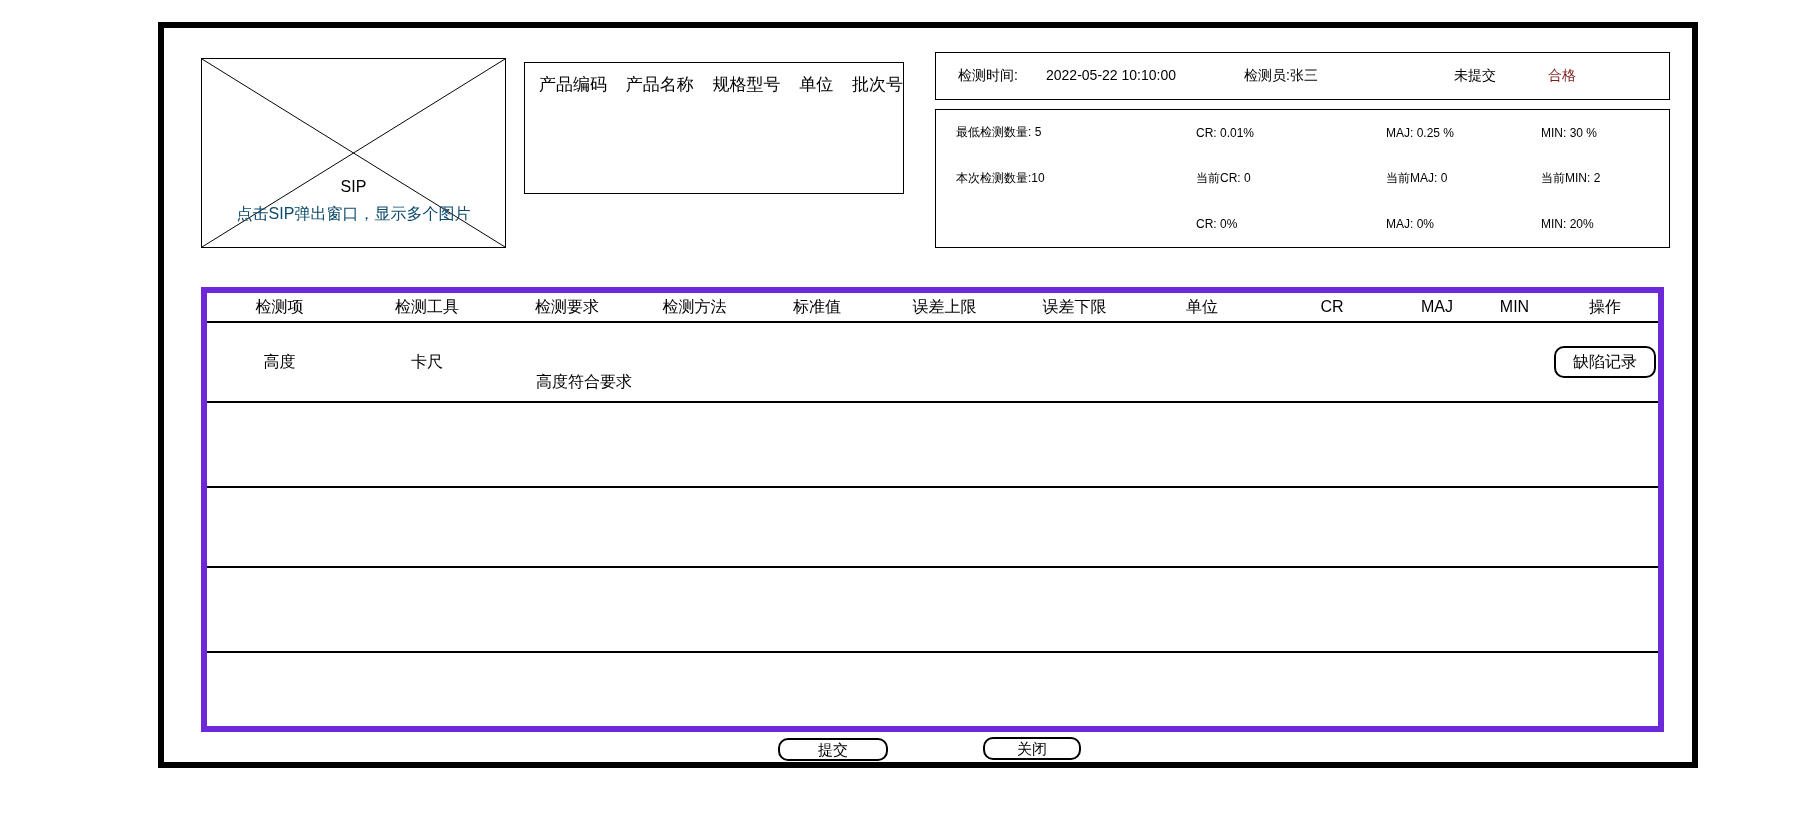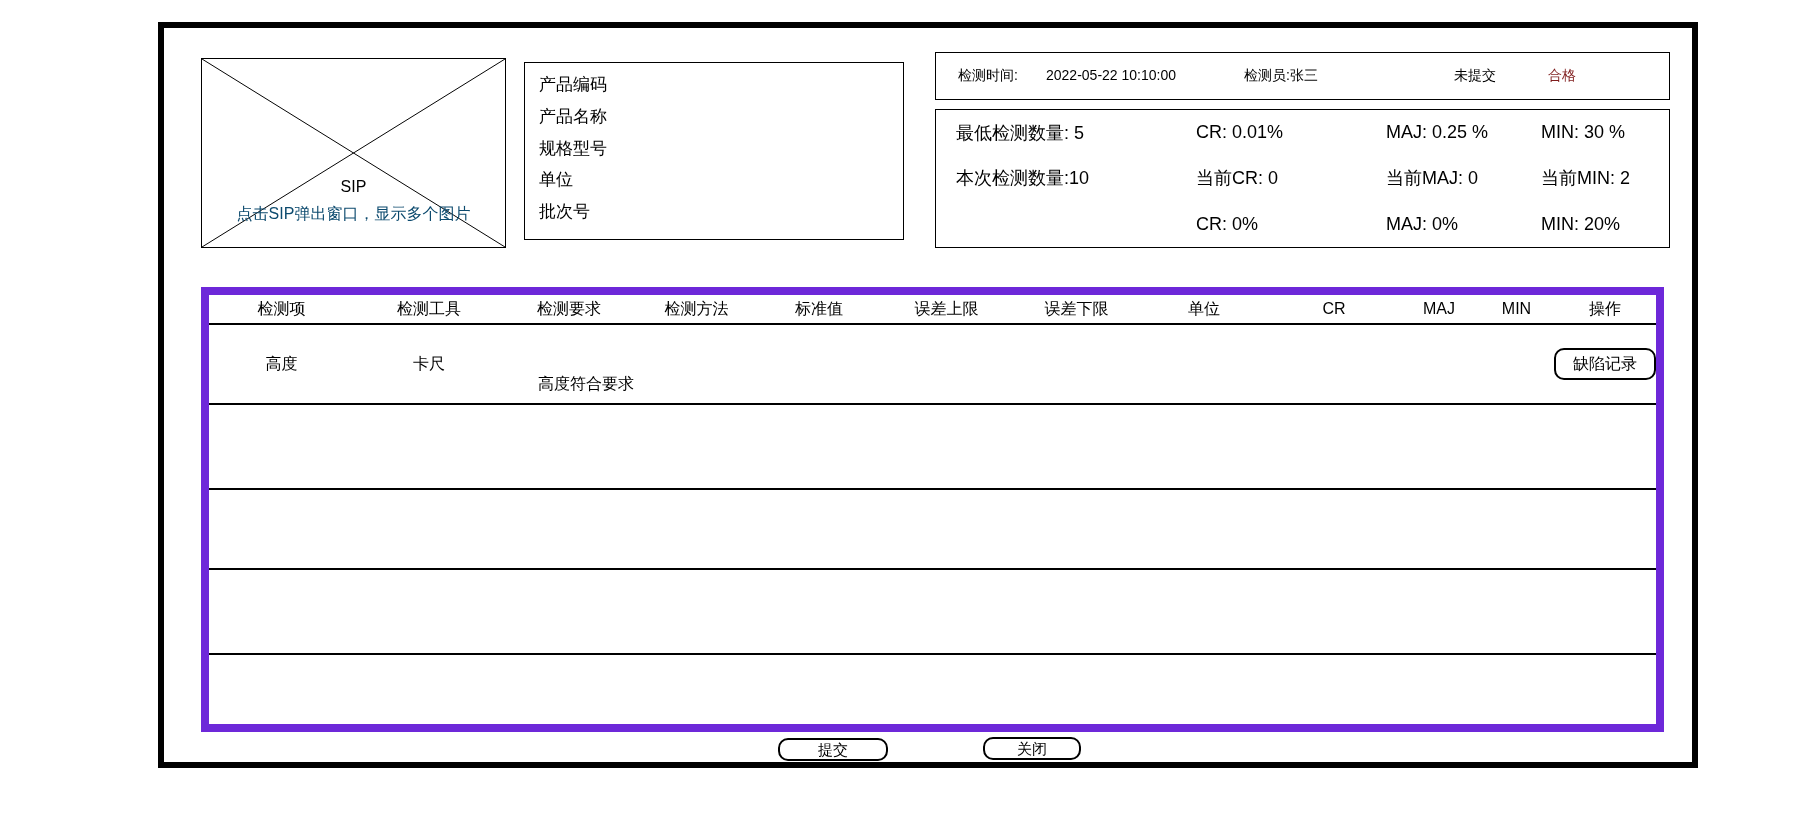--- a/index.html
+++ b/index.html
@@ -13,45 +13,45 @@
   .image-box { position:absolute; left:37px; top:30px; width:305px; height:190px;
                border:1px solid #000; }
   .image-box svg { position:absolute; left:0; top:0; width:100%; height:100%; }
   .img-title { position:absolute; left:0; right:0; top:60px; text-align:center;
                font-size:17px; background:transparent; }
   .sip { position:absolute; left:0; right:0; top:119px; text-align:center; font-size:16px; }
   .sip-note { position:absolute; left:0; right:0; top:145px; text-align:center;
               font-size:16px; color:#0c4a6e; white-space:nowrap; }
 
   
-  .info-box { position:absolute; left:360px; top:34px; width:380px; height:178px;
-              border:1px solid #000; display:flex; flex-direction:column;
+  .info-box { position:absolute; left:360px; top:34px; width:380px; height:132px;
+              border:1px solid #000; display:flex; flex-direction:row;
               justify-content:space-between; padding:10px 0 16px 14px; }
   .info-field { font-size:17px; }
 
   
   .time-box { position:absolute; left:771px; top:24px; width:735px; height:48px;
               border:1px solid #000; font-size:14px; }
   .time-box span { position:absolute; top:14px; white-space:nowrap; }
   .t-time-label { left:22px; }
   .t-time-value { left:110px; }
   .t-insp { left:308px; }
   .t-unsub { left:518px; color:#000000; }
   .t-qual { left:612px; color:#7f1d1d; }
 
   
   .stats-box { position:absolute; left:771px; top:81px; width:735px; height:139px;
                border:1px solid #000; display:grid;
                grid-template-columns:240px 190px 155px 1fr; grid-auto-rows:1fr;
-               align-items:center; padding-left:20px; font-size:18px; }
+               align-items:center; padding-left:20px; font-size:12px; }
   .stats-cell { white-space:nowrap; }
 
   
   .table { position:absolute; left:37px; top:259px; width:1463px; height:445px;
-           border:8px solid #6d28d9; }
+           border:6px solid #6d28d9; }
   .row-grid { display:grid;
               grid-template-columns:145px 150px 130px 125px 120px 135px 125px 130px 130px 80px 75px 1fr; }
   .thead { height:30px; border-bottom:2px solid #000; align-items:center; }
   .thead .cell { text-align:center; font-size:16px; white-space:nowrap; }
   .trow1 { height:80px; border-bottom:2px solid #000; align-items:center; }
   .trow1 .cell { font-size:16px; text-align:center; }
   .trow1 .cell.req { text-align:right; padding-left:25px;margin-top:40px; }
   .empty-row { border-bottom:2px solid #000; }
   .empty-row.r2 { height:85px; } .empty-row.r3 { height:80px; }
   .empty-row.r4 { height:85px; } .empty-row.r5 { height:85px; border-bottom:none; }

